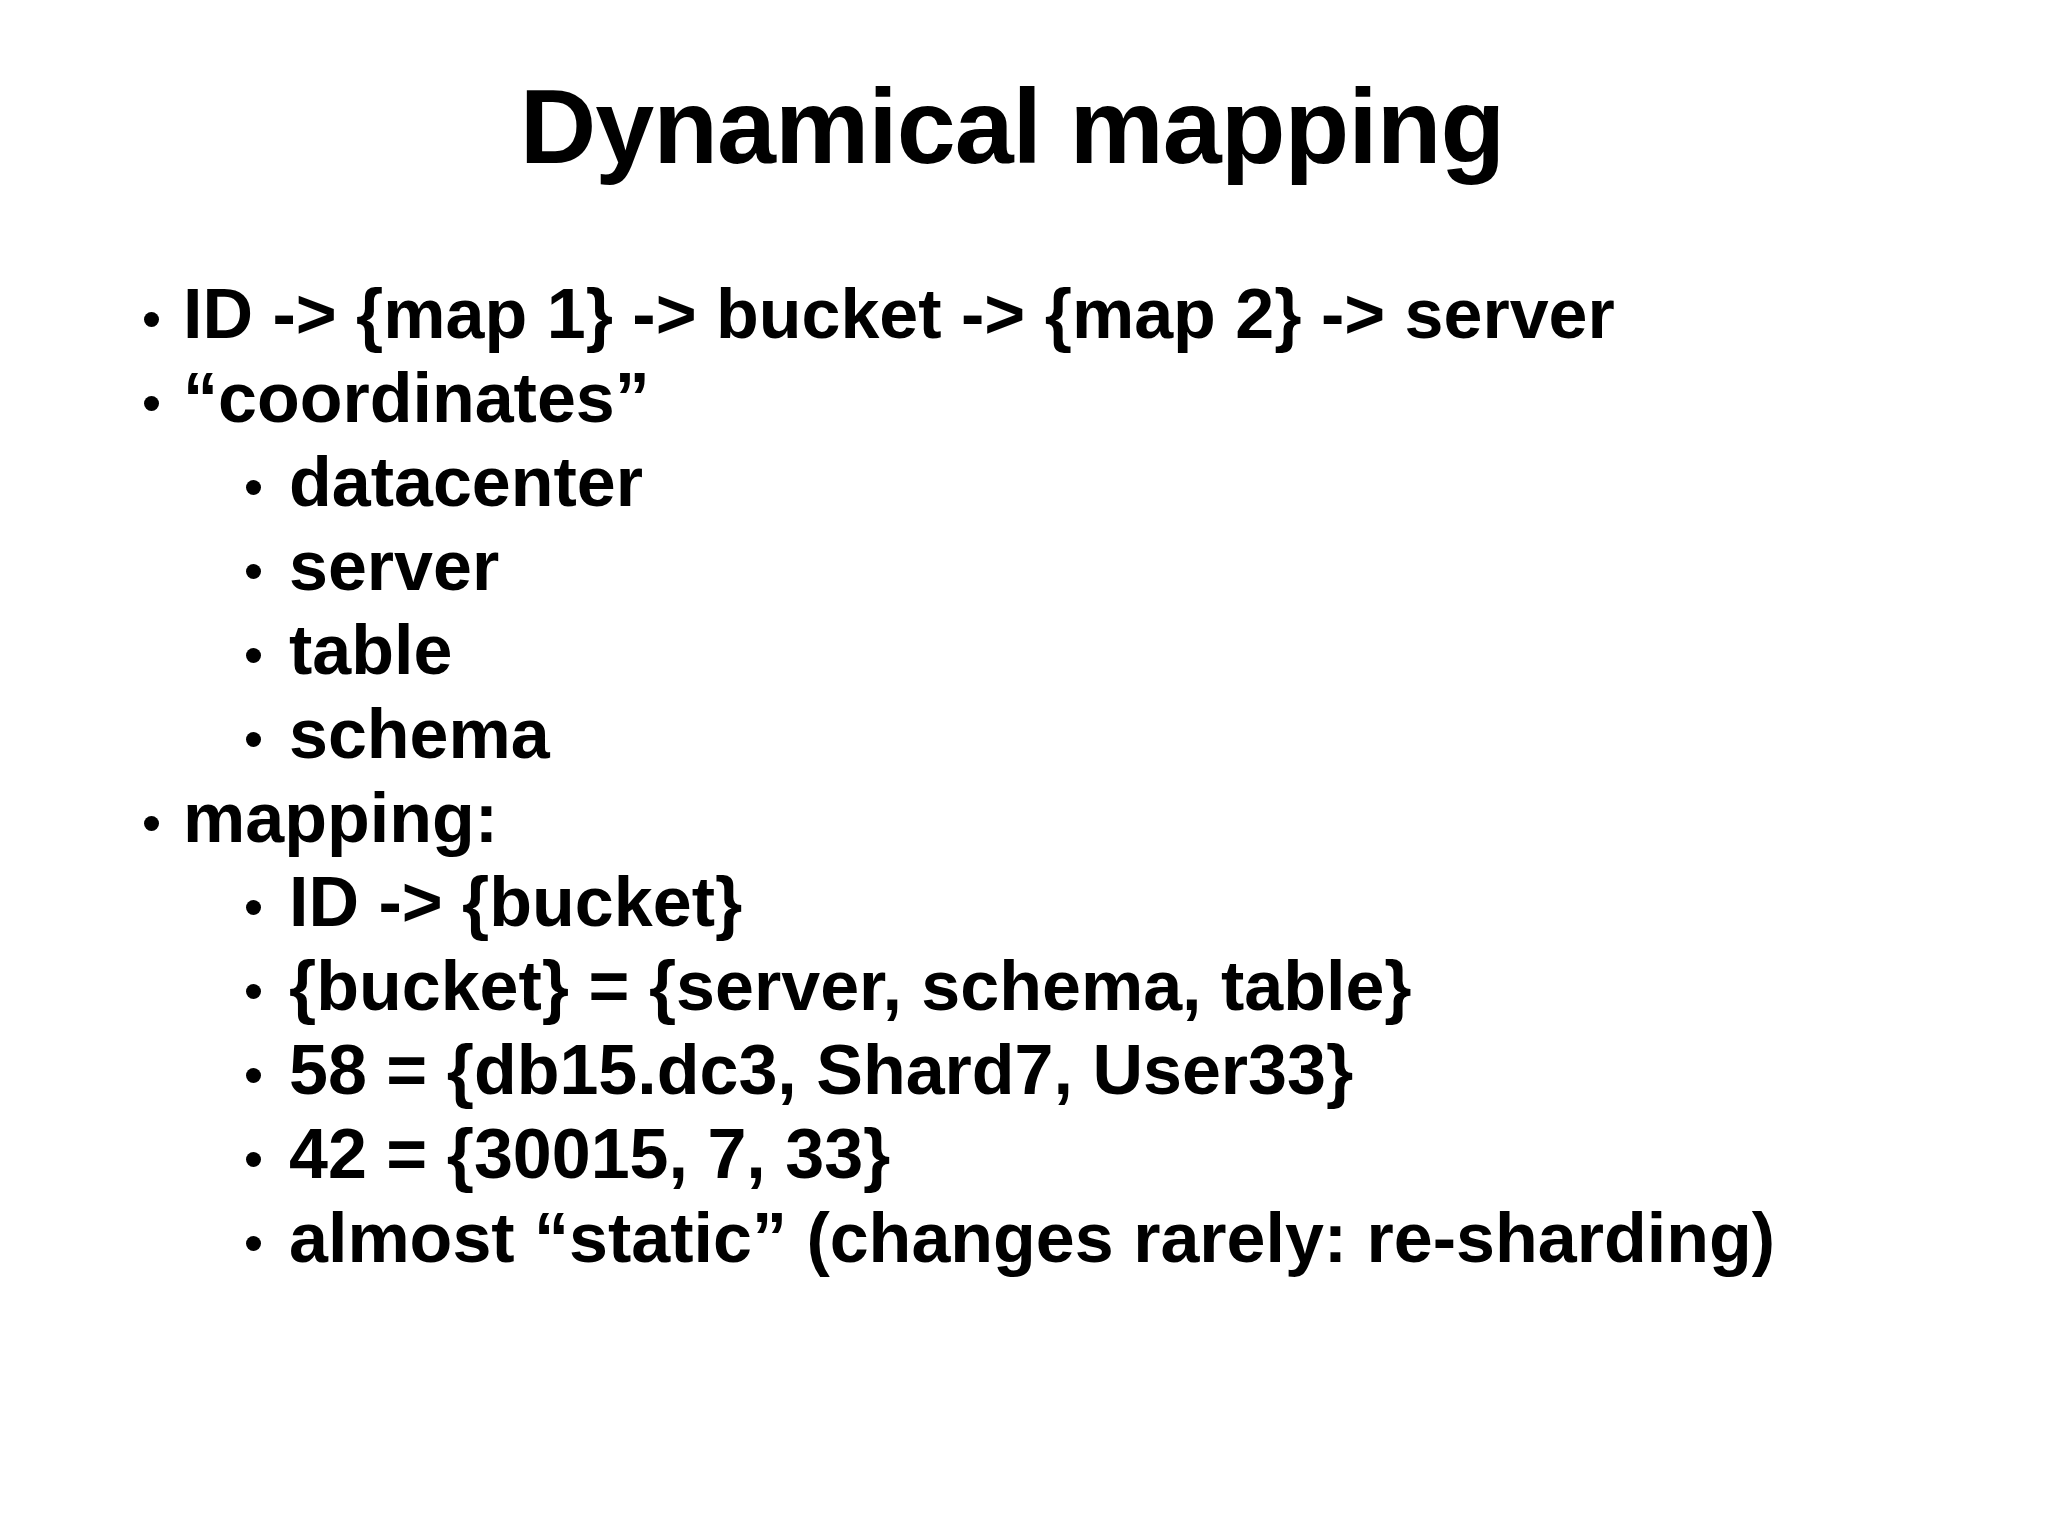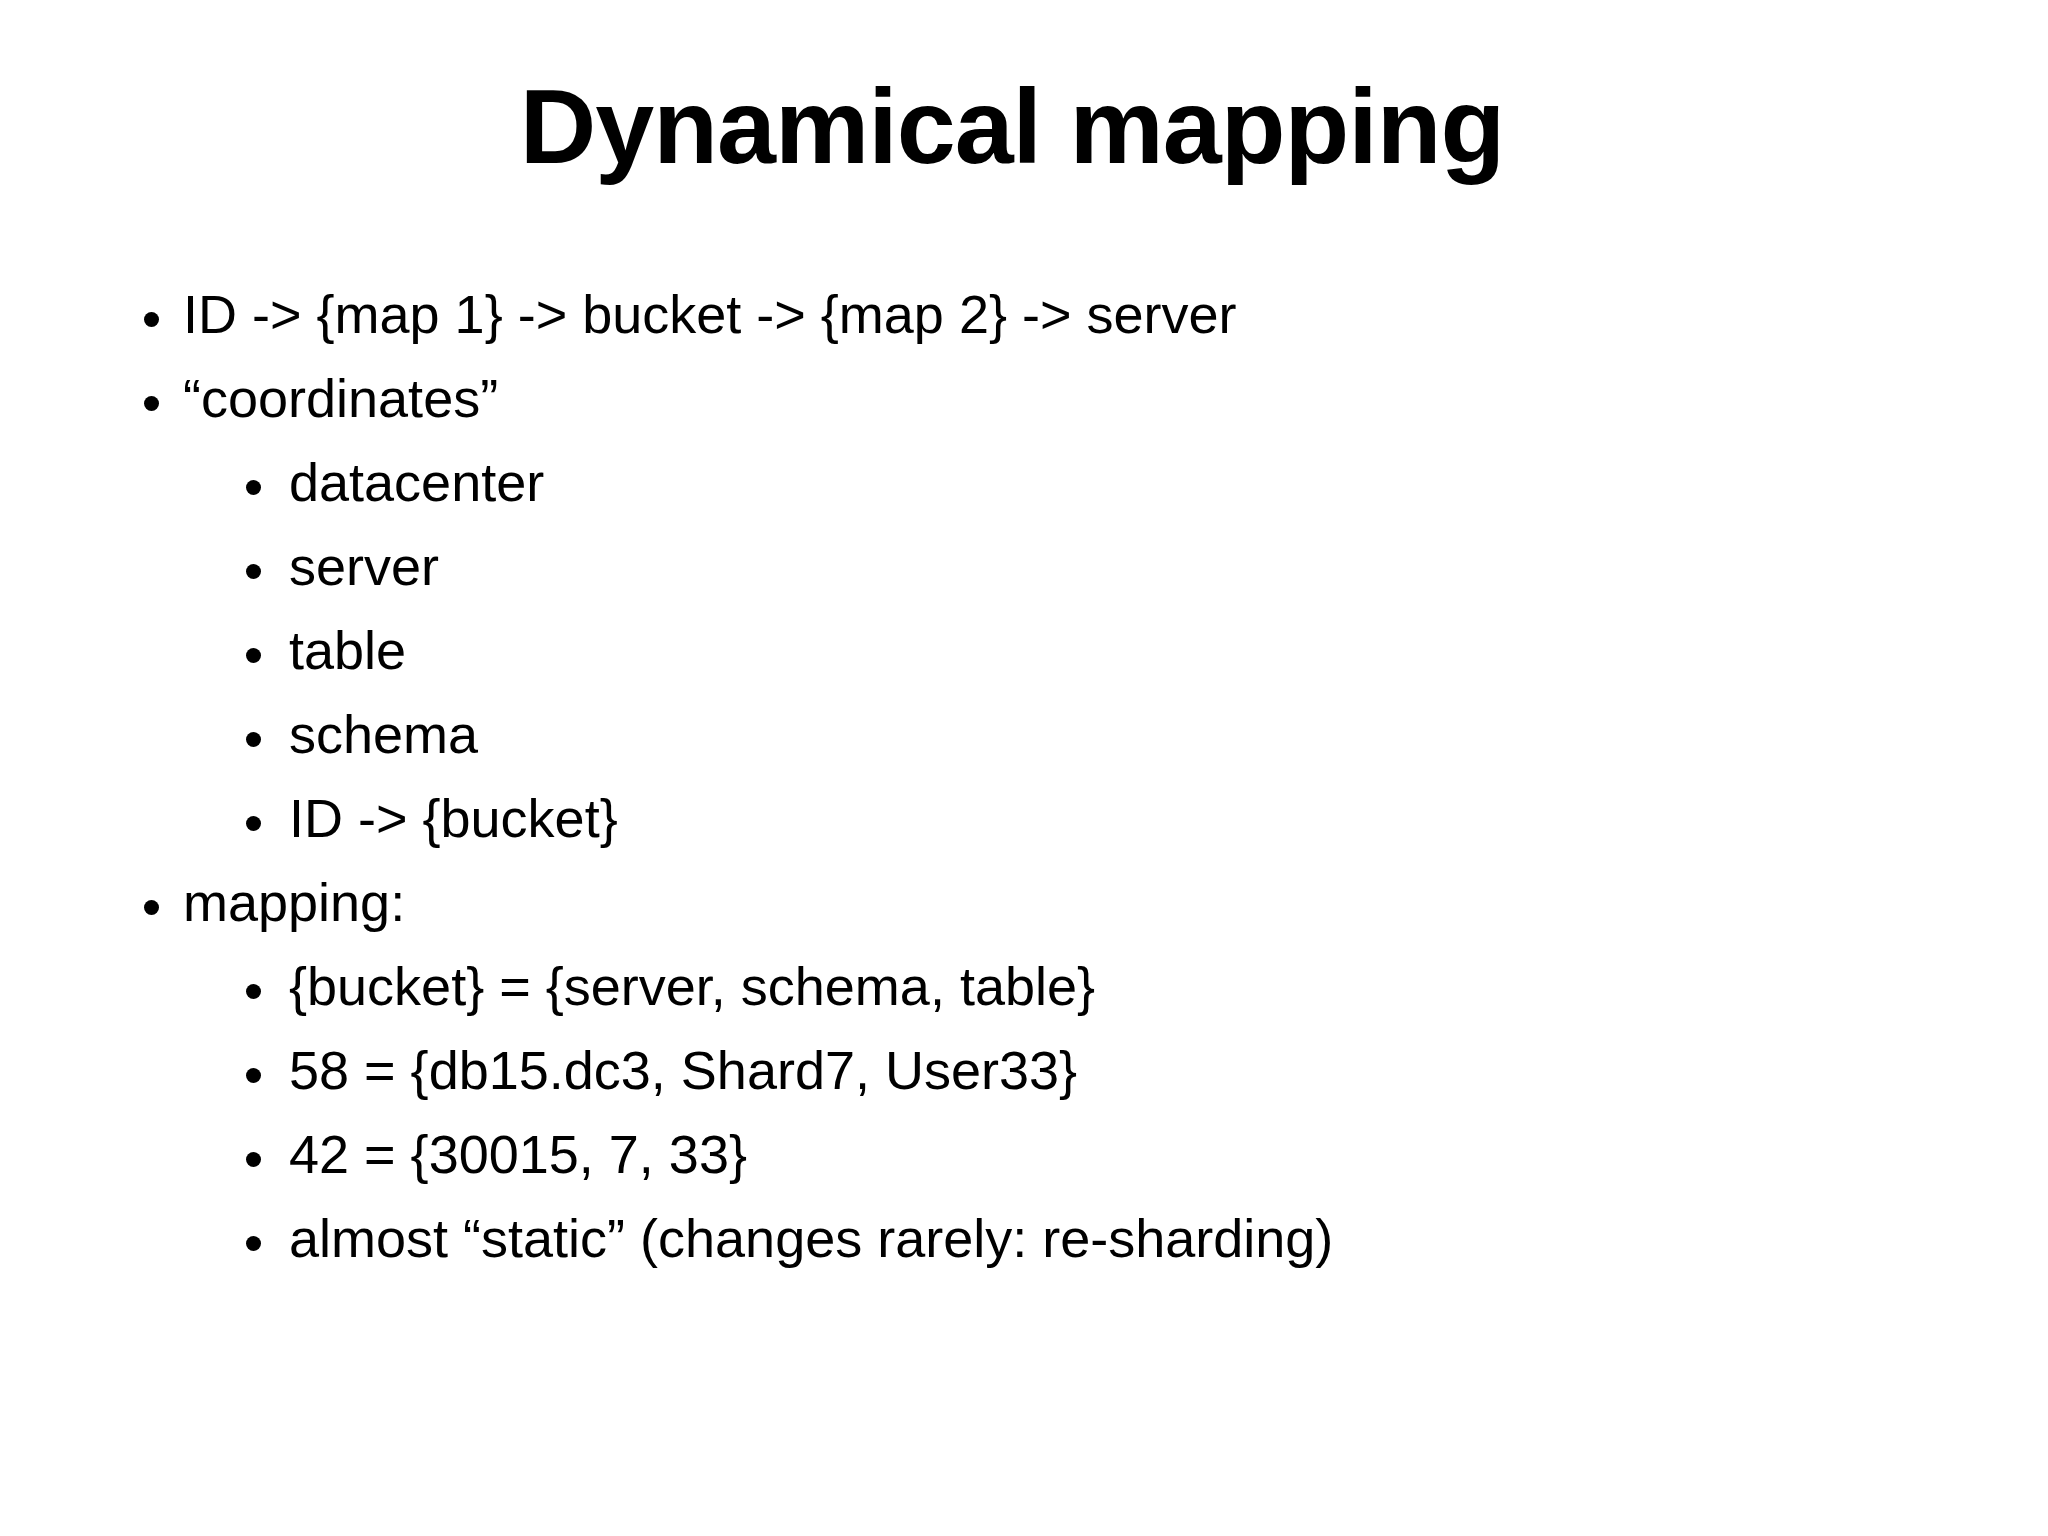--- a/index.html
+++ b/index.html
@@ -34,22 +34,23 @@
   .bullet-list {
     position: absolute;
     top: 272px;
     left: 0;
     width: 2048px;
   }
   .bullet-row {
     position: relative;
     height: 84px;
     line-height: 84px;
-    font-size: 54px;
+    font-size: 70px;
     white-space: nowrap;
+    font-weight: bold;
   }
   .bullet-row .dot {
     position: absolute;
     width: 15px;
     height: 15px;
     border-radius: 50%;
     background: #000000;
     top: 40px;
   }
   .bullet-row.level-1 { padding-left: 183px; }
@@ -62,20 +63,20 @@
 
 <div class="slide">
   <h1 class="slide-title">Dynamical mapping</h1>
   <div class="bullet-list">
       <div class="bullet-row level-1"><span class="dot"></span><span>ID -&gt; {map 1} -&gt; bucket -&gt; {map 2} -&gt; server</span></div>
       <div class="bullet-row level-1"><span class="dot"></span><span>“coordinates”</span></div>
       <div class="bullet-row level-2"><span class="dot"></span><span>datacenter</span></div>
       <div class="bullet-row level-2"><span class="dot"></span><span>server</span></div>
       <div class="bullet-row level-2"><span class="dot"></span><span>table</span></div>
       <div class="bullet-row level-2"><span class="dot"></span><span>schema</span></div>
+      <div class="bullet-row level-1"><span class="dot"></span><span>mapping:</span></div>
       <div class="bullet-row level-2"><span class="dot"></span><span>ID -&gt; {bucket}</span></div>
-      <div class="bullet-row level-1"><span class="dot"></span><span>mapping:</span></div>
       <div class="bullet-row level-2"><span class="dot"></span><span>{bucket} = {server, schema, table}</span></div>
       <div class="bullet-row level-2"><span class="dot"></span><span>58 = {db15.dc3, Shard7, User33}</span></div>
       <div class="bullet-row level-2"><span class="dot"></span><span>42 = {30015, 7, 33}</span></div>
       <div class="bullet-row level-2"><span class="dot"></span><span>almost “static” (changes rarely: re-sharding)</span></div>
     </div>
 </div>
 
 </body></html>

